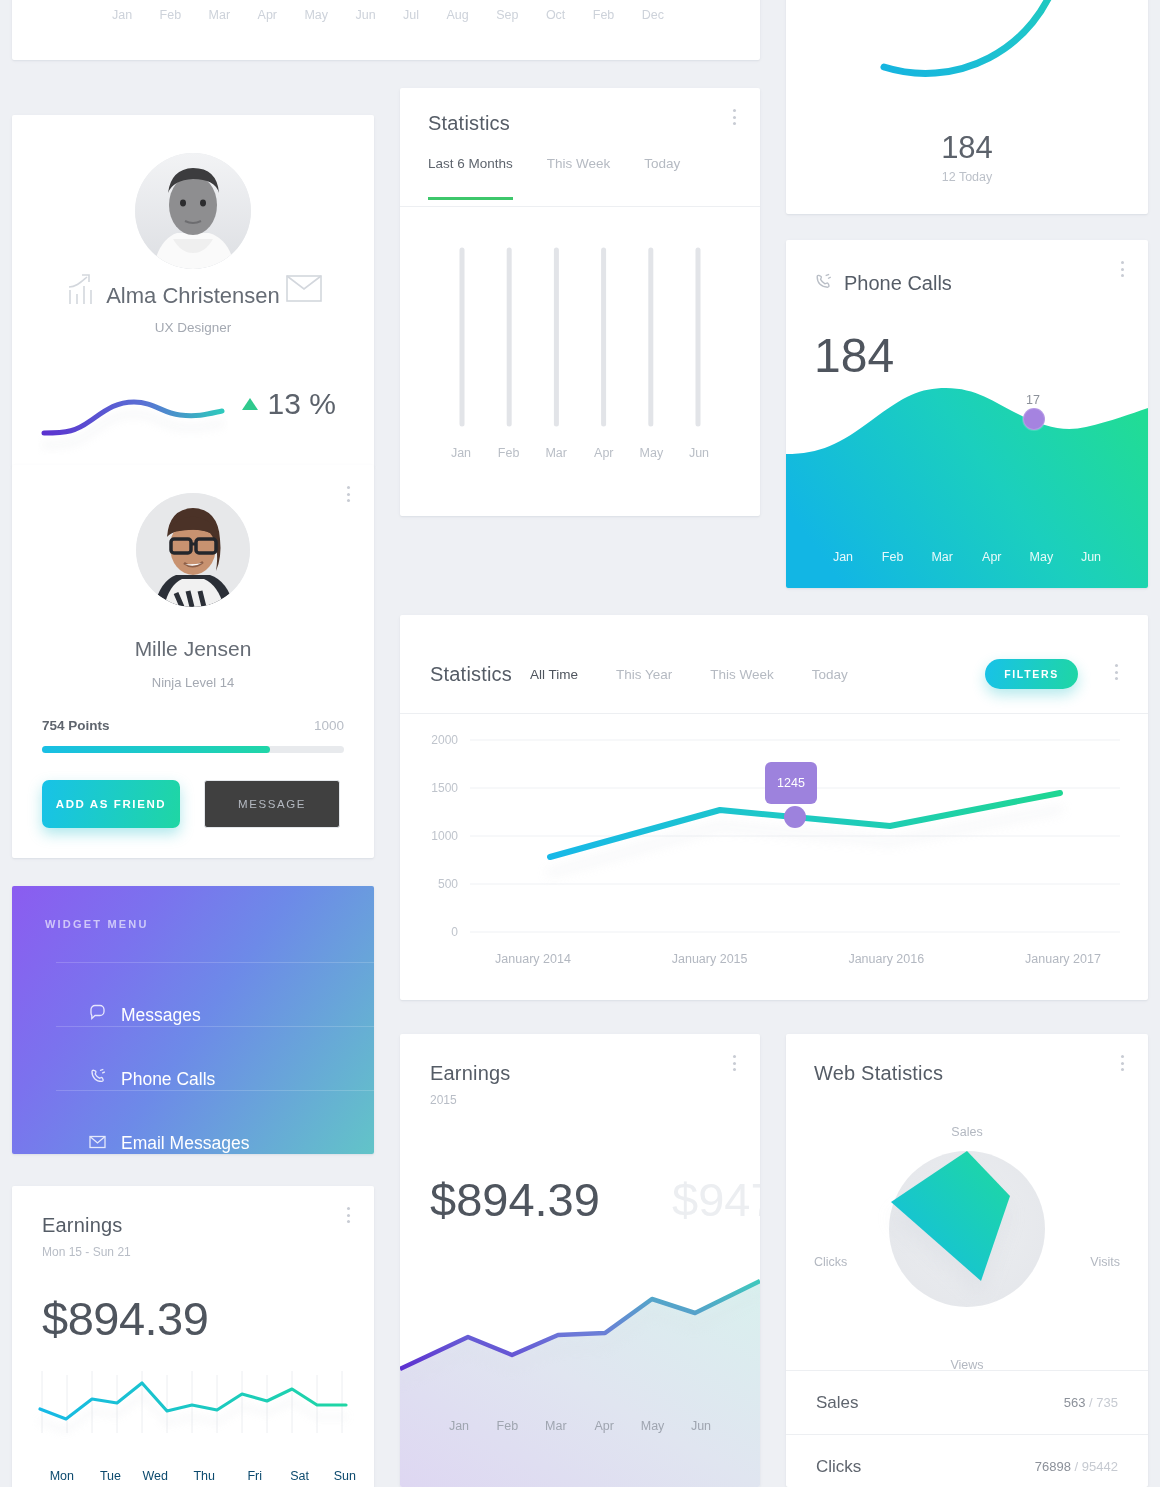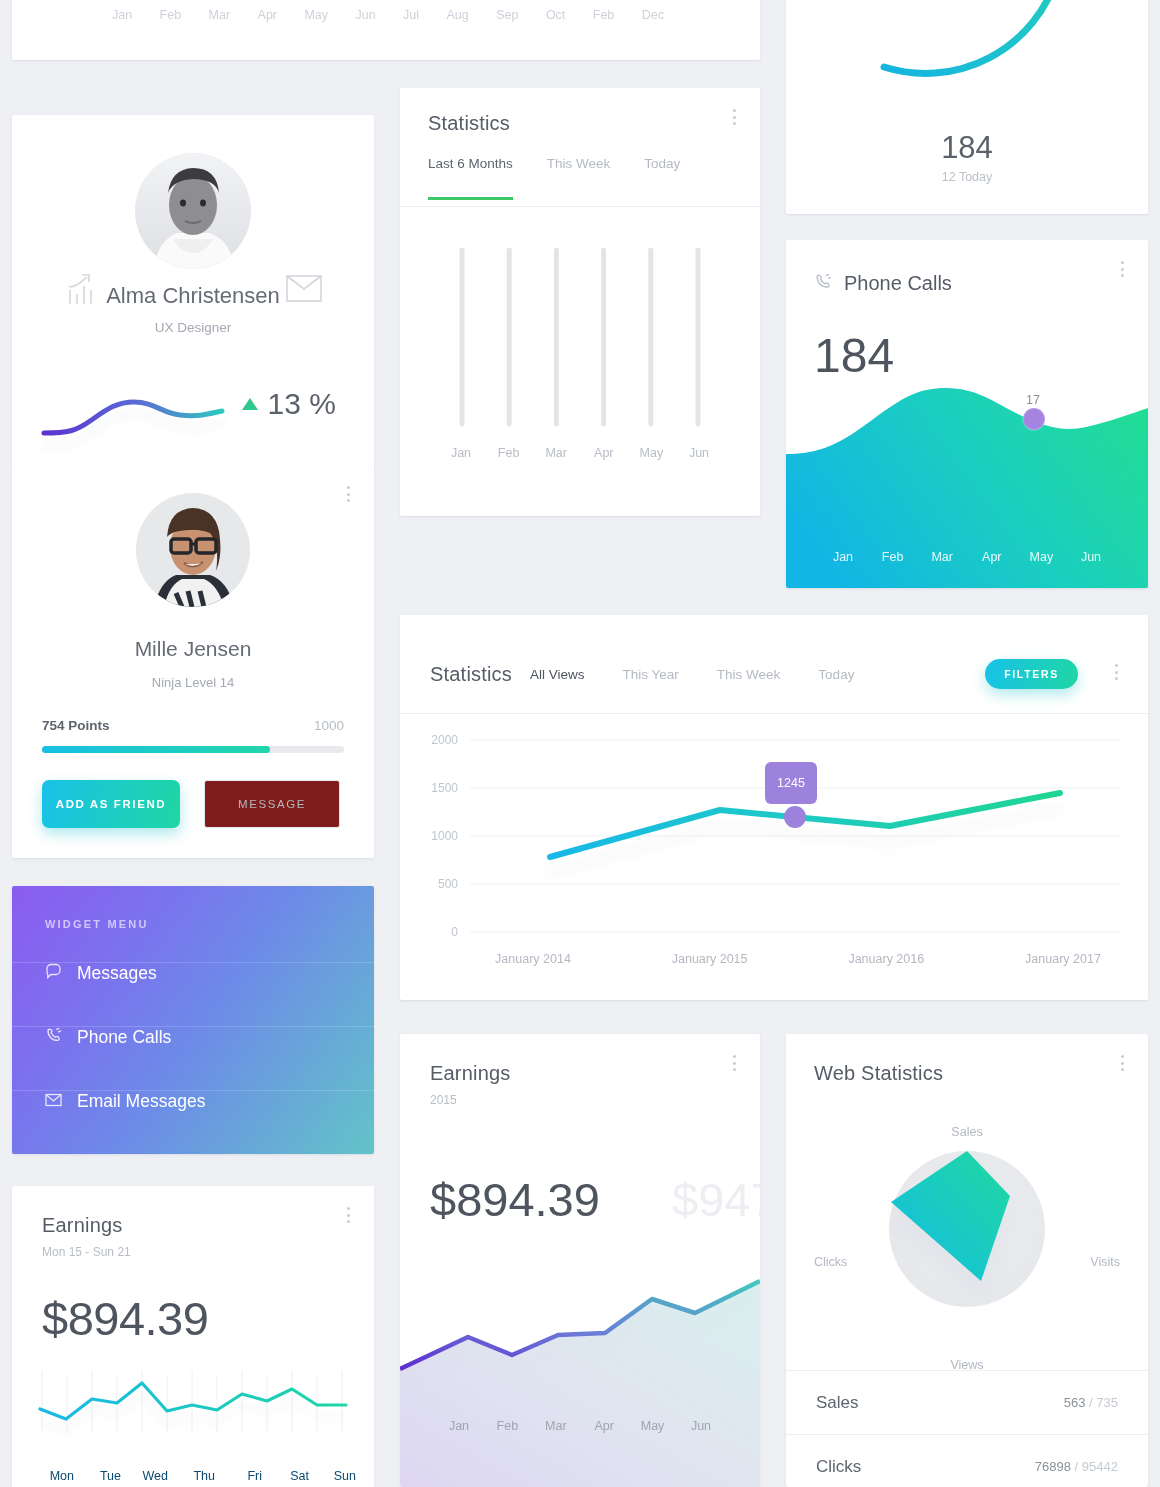--- a/index.html
+++ b/index.html
@@ -93,38 +93,38 @@
     display: flex; gap: 24px; }
   .btn-primary {
     width: 138px; height: 48px; border: none; border-radius: 7px;
     color: #fff; font-size: 11.5px; letter-spacing: 1.6px; font-weight: bold;
     background: linear-gradient(100deg, #18c2e8 0%, #1fd6a4 100%);
     box-shadow: 0 6px 14px rgba(30,190,200,.35);
     cursor: pointer;
   }
   .btn-ghost {
     width: 136px; height: 48px; border: 1px solid #e4e7eb; border-radius: 3px;
-    background: #7f1d1d; color: #b3b8c0; font-size: 11.5px; letter-spacing: 1.6px;
+    background: #404040; color: #b3b8c0; font-size: 11.5px; letter-spacing: 1.6px;
     cursor: pointer;
   }
 
   
   #widget {
     left: 12px; top: 886px; width: 362px; height: 268px;
     background: linear-gradient(125deg, #8b5cf0 0%, #7b72ee 28%, #6d8ae8 52%, #62c4c8 100%);
   }
   #widget .wm-head {
     height: 76px; display: flex; align-items: center; padding-left: 33px;
     font-size: 11px; letter-spacing: 2.2px; color: rgba(255,255,255,.62);
     font-weight: bold;
   }
   #widget .wm-item {
-    height: 64px; display: flex; align-items: flex-start; padding-left: 33px; gap: 15px;
+    height: 64px; display: flex; align-items: flex-end; padding-left: 33px; gap: 15px;
     border-top: 1px solid rgba(255,255,255,.17);
-    color: #fff; font-size: 17.5px; cursor: pointer;
+    color: #fff; font-size: 17.5px; cursor: pointer; margin-left: 44px;
   }
   #widget .wm-item svg { opacity: .82; }
 
   
   #earnWeek { left: 12px; top: 1186px; width: 362px; height: 330px; }
   #earnWeek .t { position: absolute; left: 30px; top: 28px; }
   #earnWeek .big {
     position: absolute; left: 30px; top: 105px;
     font-size: 47px; color: #4f555e; font-weight: 300; letter-spacing: -.5px;
   }
@@ -564,21 +564,21 @@
   </div>
 
   <div class="card" id="stats2">
     <div class="kebab" style="top:46px;right:24px">
         <i></i>
         <i></i>
         <i></i>
       </div>
     <div class="hd card-title">Statistics</div>
     <div class="tabs">
-      <span class="active">All Views</span>
+      <span class="active">All Time</span>
       <span>This Year</span>
       <span>This Week</span>
       <span>Today</span>
     </div>
     <button class="filters">FILTERS</button>
     <div class="divider"></div>
 
     <svg width="748" height="270" viewBox="0 0 748 270" style="position:absolute;left:0;top:105px">
       <defs>
         <linearGradient id="slG" x1="0" y1="0" x2="1" y2="0">

